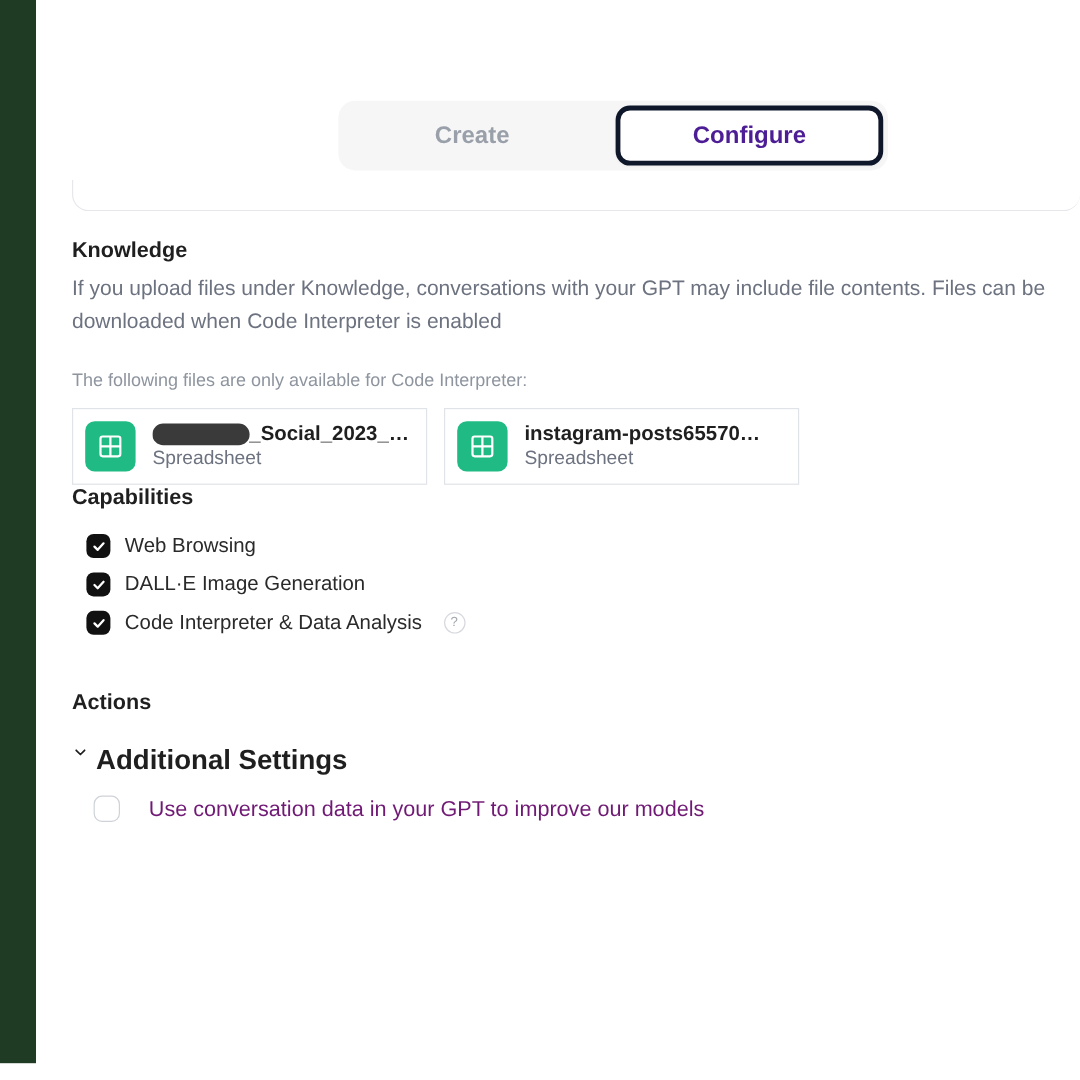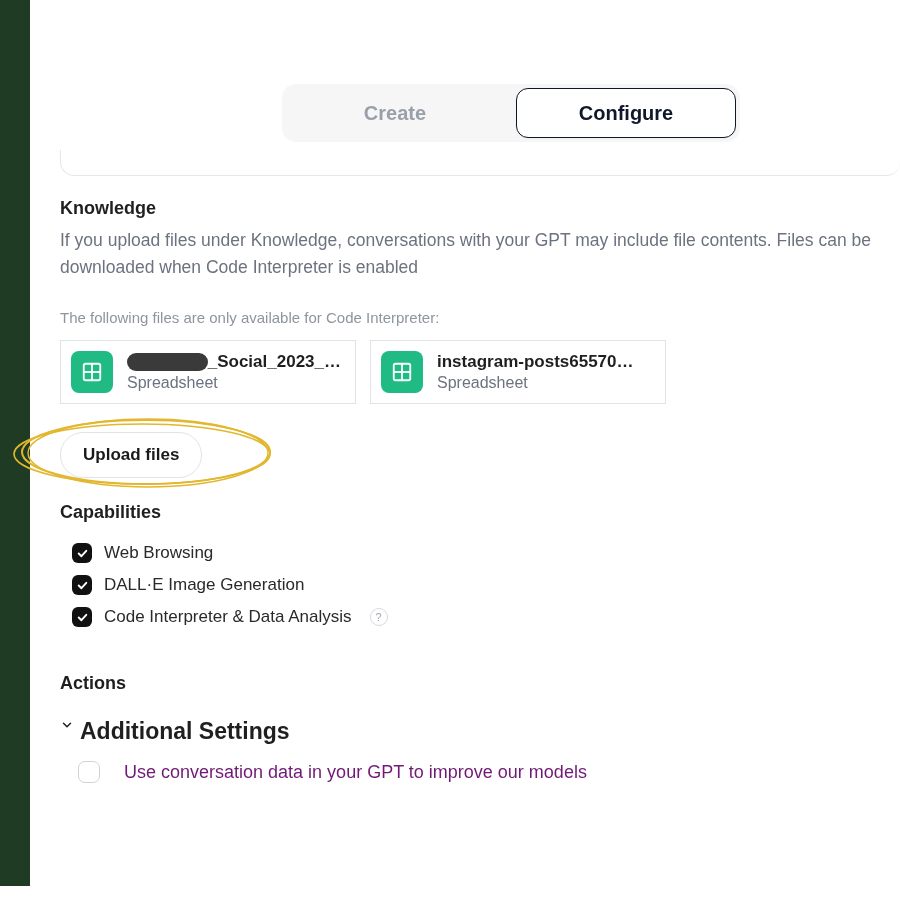--- a/index.html
+++ b/index.html
@@ -44,22 +44,22 @@
   .tab {
     flex:1;
     display:flex; align-items:center; justify-content:center;
     font-size:20px; font-weight:700;
     color:#9aa0a9;
     border-radius:12px;
     cursor:pointer;
   }
   .tab.active {
     background:#fff;
-    color:#0f172a;
-    border:1px solid #0f172a;
+    color:#4c1d95;
+    border:4px solid #0f172a;
     box-shadow:0 1px 2px rgba(0,0,0,0.03);
   }
 
   
   .card-outline {
     position:absolute;
     left:30px; right:0; top:150px;
     height:26px;
     border:1px solid var(--border);
     border-top:none;
@@ -212,30 +212,20 @@
           </svg>
         </div>
         <div class="file-meta">
           <div class="file-name">instagram-posts65570…</div>
           <div class="file-type">Spreadsheet</div>
         </div>
       </div>
 
     </div>
 
-    <div class="upload-wrap">
-      <div class="circle-annot">
-        <svg viewBox="0 0 296 86">
-          <ellipse cx="130" cy="42" rx="124" ry="32" fill="none" stroke="var(--highlight)" stroke-width="2"></ellipse>
-          <ellipse cx="126" cy="44" rx="128" ry="30" fill="none" stroke="var(--highlight)" stroke-width="1.6"></ellipse>
-          <ellipse cx="132" cy="43" rx="120" ry="34" fill="none" stroke="var(--highlight)" stroke-width="1.4"></ellipse>
-        </svg>
-      </div>
-      <button class="upload-btn">Upload files</button>
-    </div>
 
     <h3 class="section">Capabilities</h3>
     <div class="cap-list">
 
       <div class="cap-item">
         <div class="chk">
           <svg viewBox="0 0 24 24" fill="none" stroke="#fff" stroke-width="3.5" stroke-linecap="round" stroke-linejoin="round">
               <polyline points="5 12 10 17 19 7"></polyline>
             </svg>
         </div>

